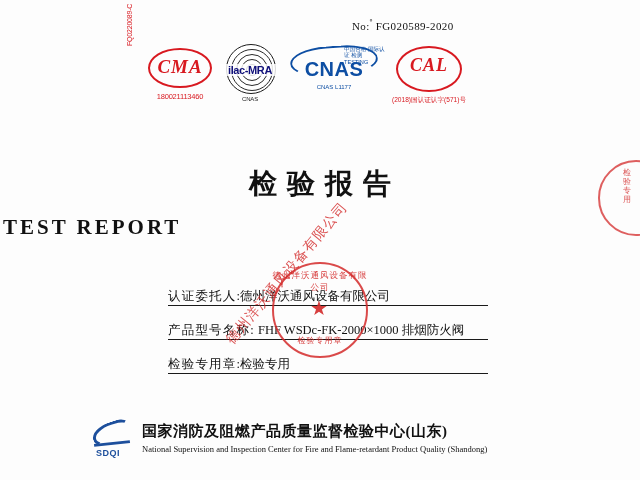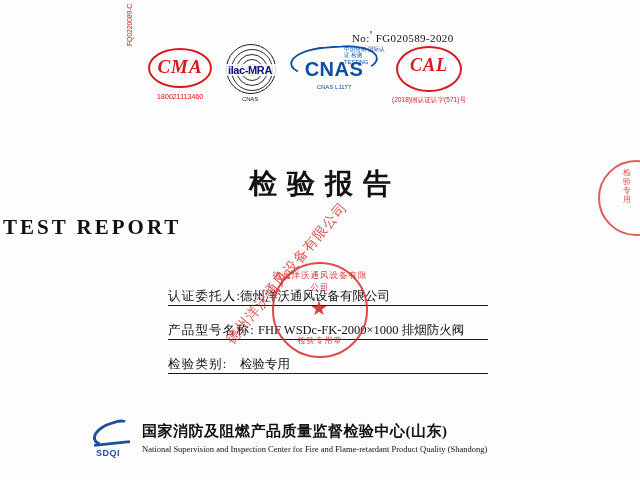--- a/index.html
+++ b/index.html
@@ -24,21 +24,20 @@
 
   
   .report-no {
     position: absolute;
     left: 352px;
     top: 18px;
     font-size: 11px;
     letter-spacing: 0.4px;
     color: #111;
     white-space: nowrap;
-    margin-top: 12px;
   }
   .report-no .no-label { font-size: 11px; }
   .report-no .no-sup {
     font-size: 8px;
     vertical-align: super;
   }
 
   
   .logo-row {
     position: absolute;
@@ -498,21 +497,21 @@
       <span class="field-line"></span>
     </div>
 
     <div class="field-row">
       <span class="field-label">产品型号名称:</span>
       <span class="field-value" style="left:90px;text-align:center;">FHF WSDc-FK-2000×1000 排烟防火阀</span>
       <span class="field-line"></span>
     </div>
 
     <div class="field-row">
-      <span class="field-label">检验类别:</span>
+      <span class="field-label">检验专用章:</span>
       <span class="field-value">检验专用</span>
       <span class="field-line"></span>
     </div>
 
   </div>
 
   <div class="seal">
     <div class="seal-ring"></div>
     <div class="seal-arc">德州洋沃通风设备有限公司</div>
     <div class="seal-star">★</div>

